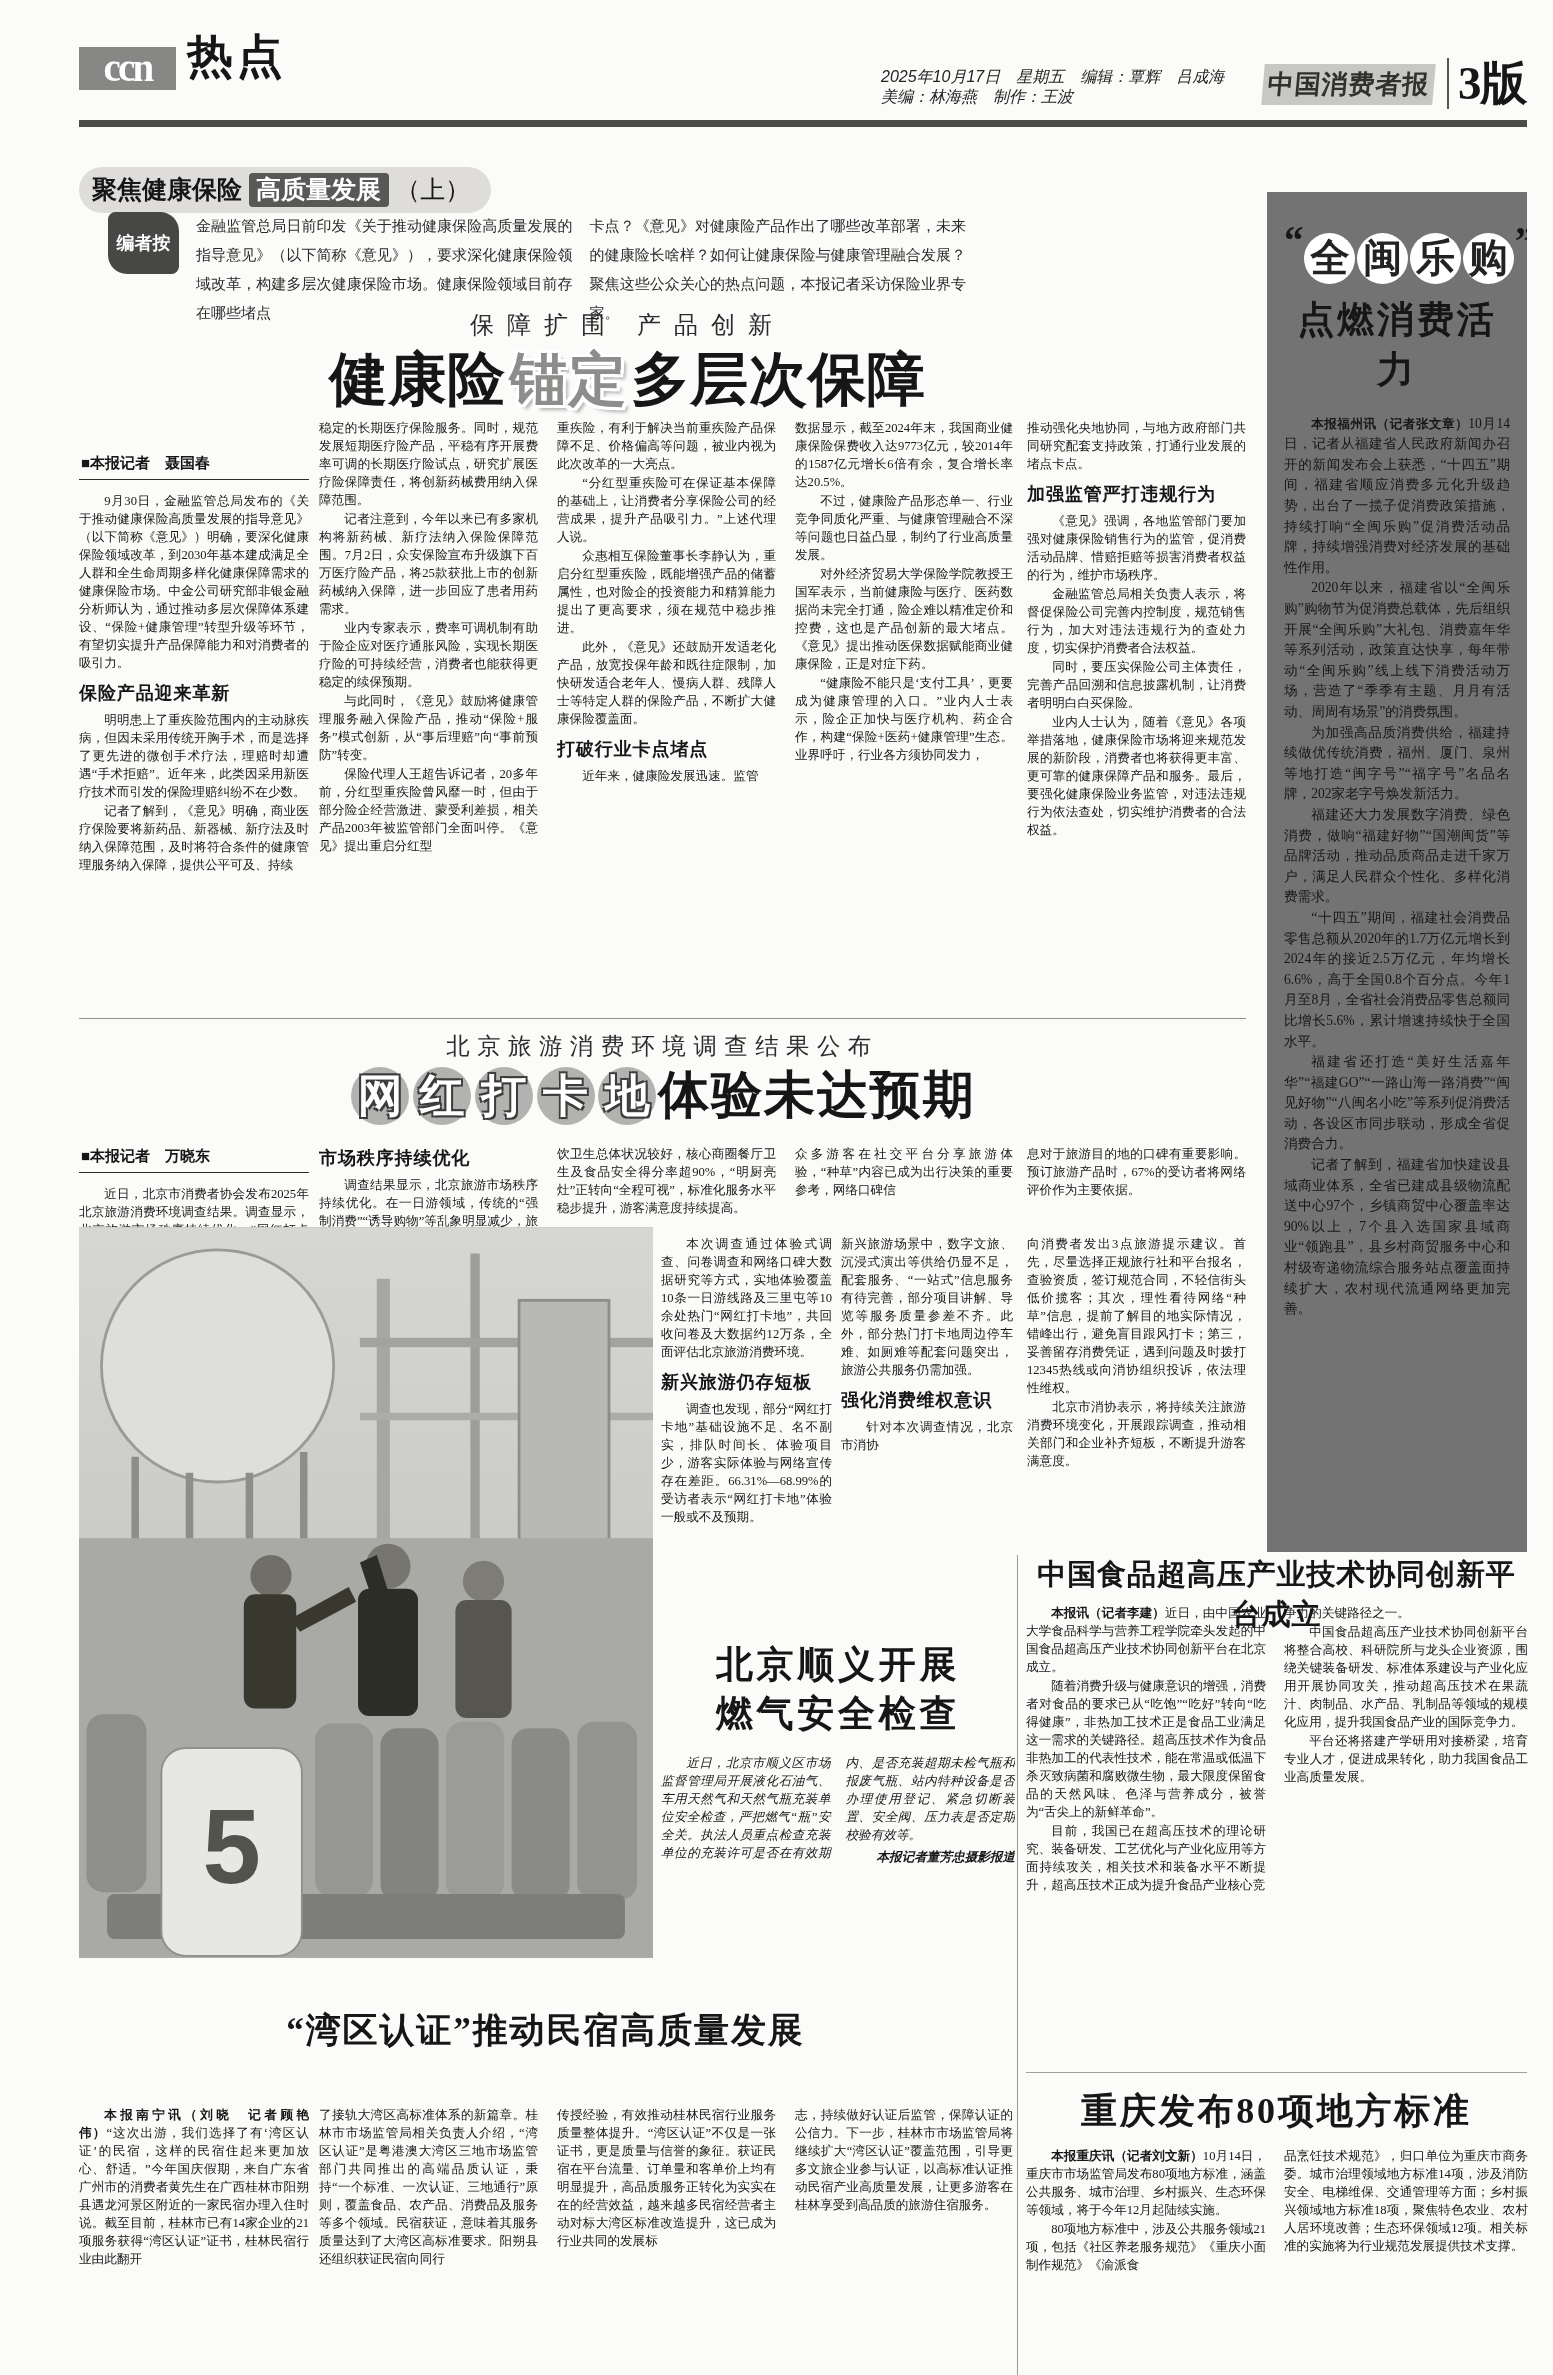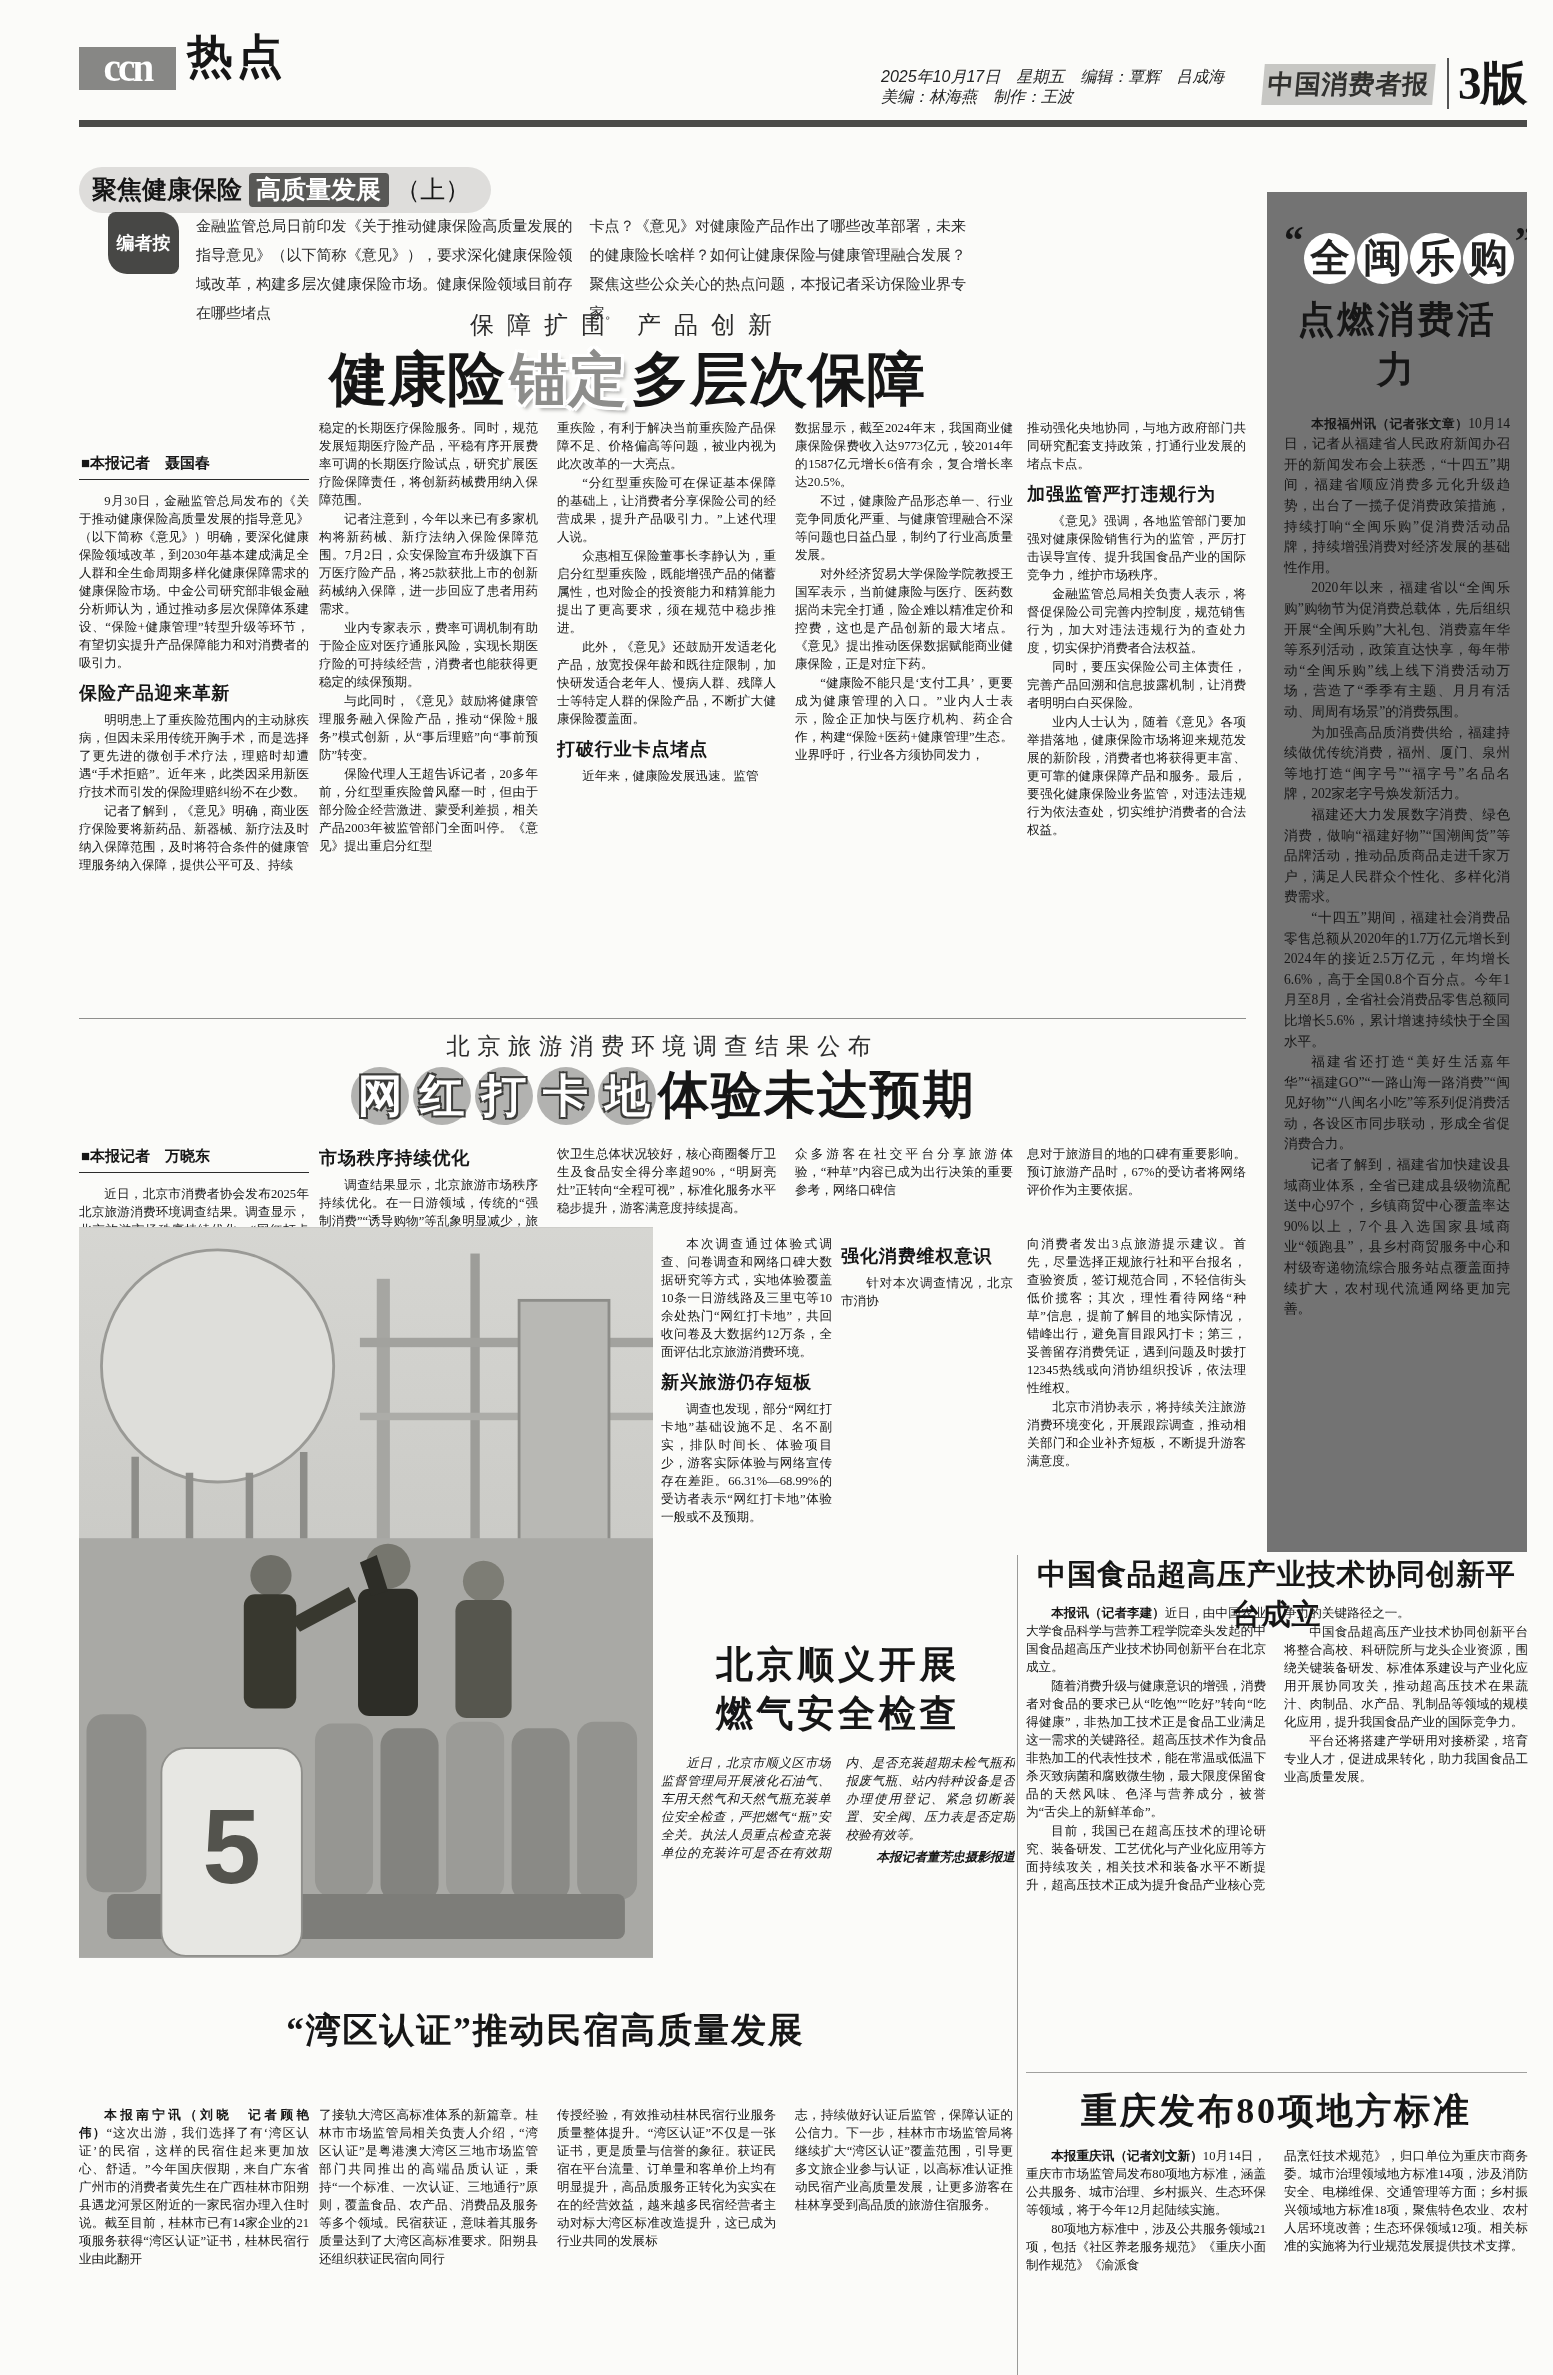--- a/index.html
+++ b/index.html
@@ -131,21 +131,21 @@
       <p>不过，健康险产品形态单一、行业竞争同质化严重、与健康管理融合不深等问题也日益凸显，制约了行业高质量发展。</p>
       <p>对外经济贸易大学保险学院教授王国军表示，当前健康险与医疗、医药数据尚未完全打通，险企难以精准定价和控费，这也是产品创新的最大堵点。《意见》提出推动医保数据赋能商业健康保险，正是对症下药。</p>
       <p>“健康险不能只是‘支付工具’，更要成为健康管理的入口。”业内人士表示，险企正加快与医疗机构、药企合作，构建“保险+医药+健康管理”生态。业界呼吁，行业各方须协同发力，</p>
     </div>
   <div class="abs col" style="left:1027px; top:419px; width:219px; height:595px;">
     <div class="cont">
         <p>推动强化央地协同，与地方政府部门共同研究配套支持政策，打通行业发展的堵点卡点。</p>
       </div>
     <div class="subhead">加强监管严打违规行为</div>
     <div>
-        <p>《意见》强调，各地监管部门要加强对健康保险销售行为的监管，严厉打击误导宣传、提升我国食品产业的国际竞争力，维护市场秩序。</p>
+        <p>《意见》强调，各地监管部门要加强对健康保险销售行为的监管，促消费活动品牌、惜赔拒赔等损害消费者权益的行为，维护市场秩序。</p>
         <p>金融监管总局相关负责人表示，将督促保险公司完善内控制度，规范销售行为，加大对违法违规行为的查处力度，切实保护消费者合法权益。</p>
         <p>同时，要压实保险公司主体责任，完善产品回溯和信息披露机制，让消费者明明白白买保险。</p>
         <p>业内人士认为，随着《意见》各项举措落地，健康保险市场将迎来规范发展的新阶段，消费者也将获得更丰富、更可靠的健康保障产品和服务。最后，要强化健康保险业务监管，对违法违规行为依法查处，切实维护消费者的合法权益。</p>
       </div>
   </div>
 
   <div class="abs" id="sidebar">
     <div id="side-line1">
       <span class="q">“</span><span style="display:inline"><span class="side-circle">全</span><span class="side-circle">闽</span><span class="side-circle">乐</span><span class="side-circle">购</span></span><span class="q">”</span>
     </div>
@@ -194,20 +194,23 @@
   <div class="abs col" style="left:661px; top:1235px; width:171px; height:399px;">
     <div>
         <p>本次调查通过体验式调查、问卷调查和网络口碑大数据研究等方式，实地体验覆盖10条一日游线路及三里屯等10余处热门“网红打卡地”，共回收问卷及大数据约12万条，全面评估北京旅游消费环境。</p>
       </div>
     <div class="subhead">新兴旅游仍存短板</div>
     <div>
         <p>调查也发现，部分“网红打卡地”基础设施不足、名不副实，排队时间长、体验项目少，游客实际体验与网络宣传存在差距。66.31%—68.99%的受访者表示“网红打卡地”体验一般或不及预期。</p>
       </div>
   </div>
   <div class="abs col" style="left:841px; top:1235px; width:172px; height:399px;">
+    <div class="cont">
+        <p>新兴旅游场景中，数字文旅、沉浸式演出等供给仍显不足，配套服务、“一站式”信息服务有待完善，部分项目讲解、导览等服务质量参差不齐。此外，部分热门打卡地周边停车难、如厕难等配套问题突出，旅游公共服务仍需加强。</p>
+      </div>
     <div class="subhead">强化消费维权意识</div>
     <div>
         <p>针对本次调查情况，北京市消协</p>
       </div>
   </div>
   <div class="abs col cont" style="left:1027px; top:1235px; width:219px; height:311px;">
       <p>向消费者发出3点旅游提示建议。首先，尽量选择正规旅行社和平台报名，查验资质，签订规范合同，不轻信街头低价揽客；其次，理性看待网络“种草”信息，提前了解目的地实际情况，错峰出行，避免盲目跟风打卡；第三，妥善留存消费凭证，遇到问题及时拨打12345热线或向消协组织投诉，依法理性维权。</p>
       <p>北京市消协表示，将持续关注旅游消费环境变化，开展跟踪调查，推动相关部门和企业补齐短板，不断提升游客满意度。</p>
     </div>
 

